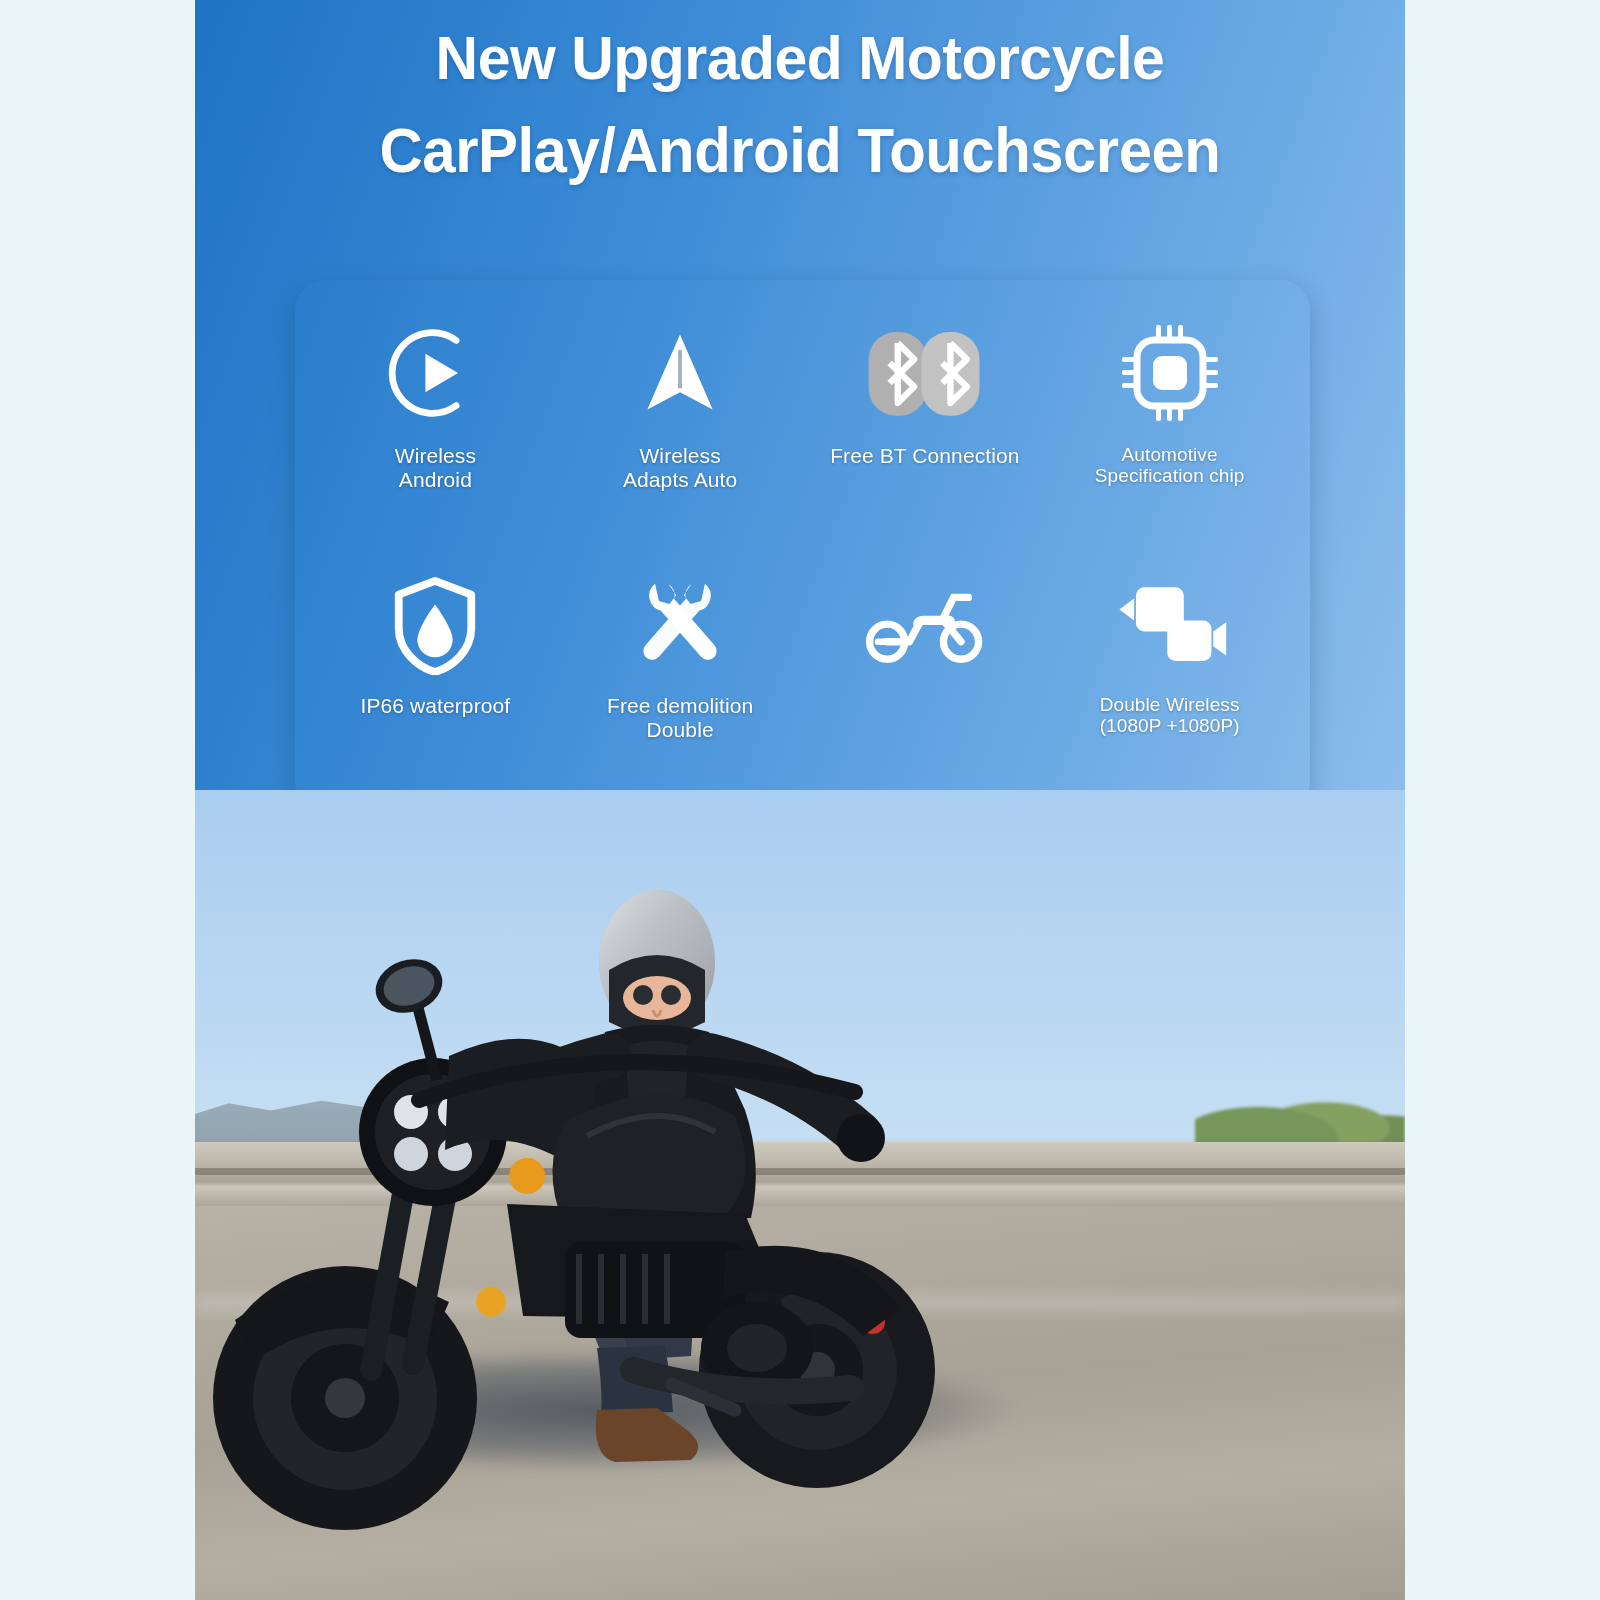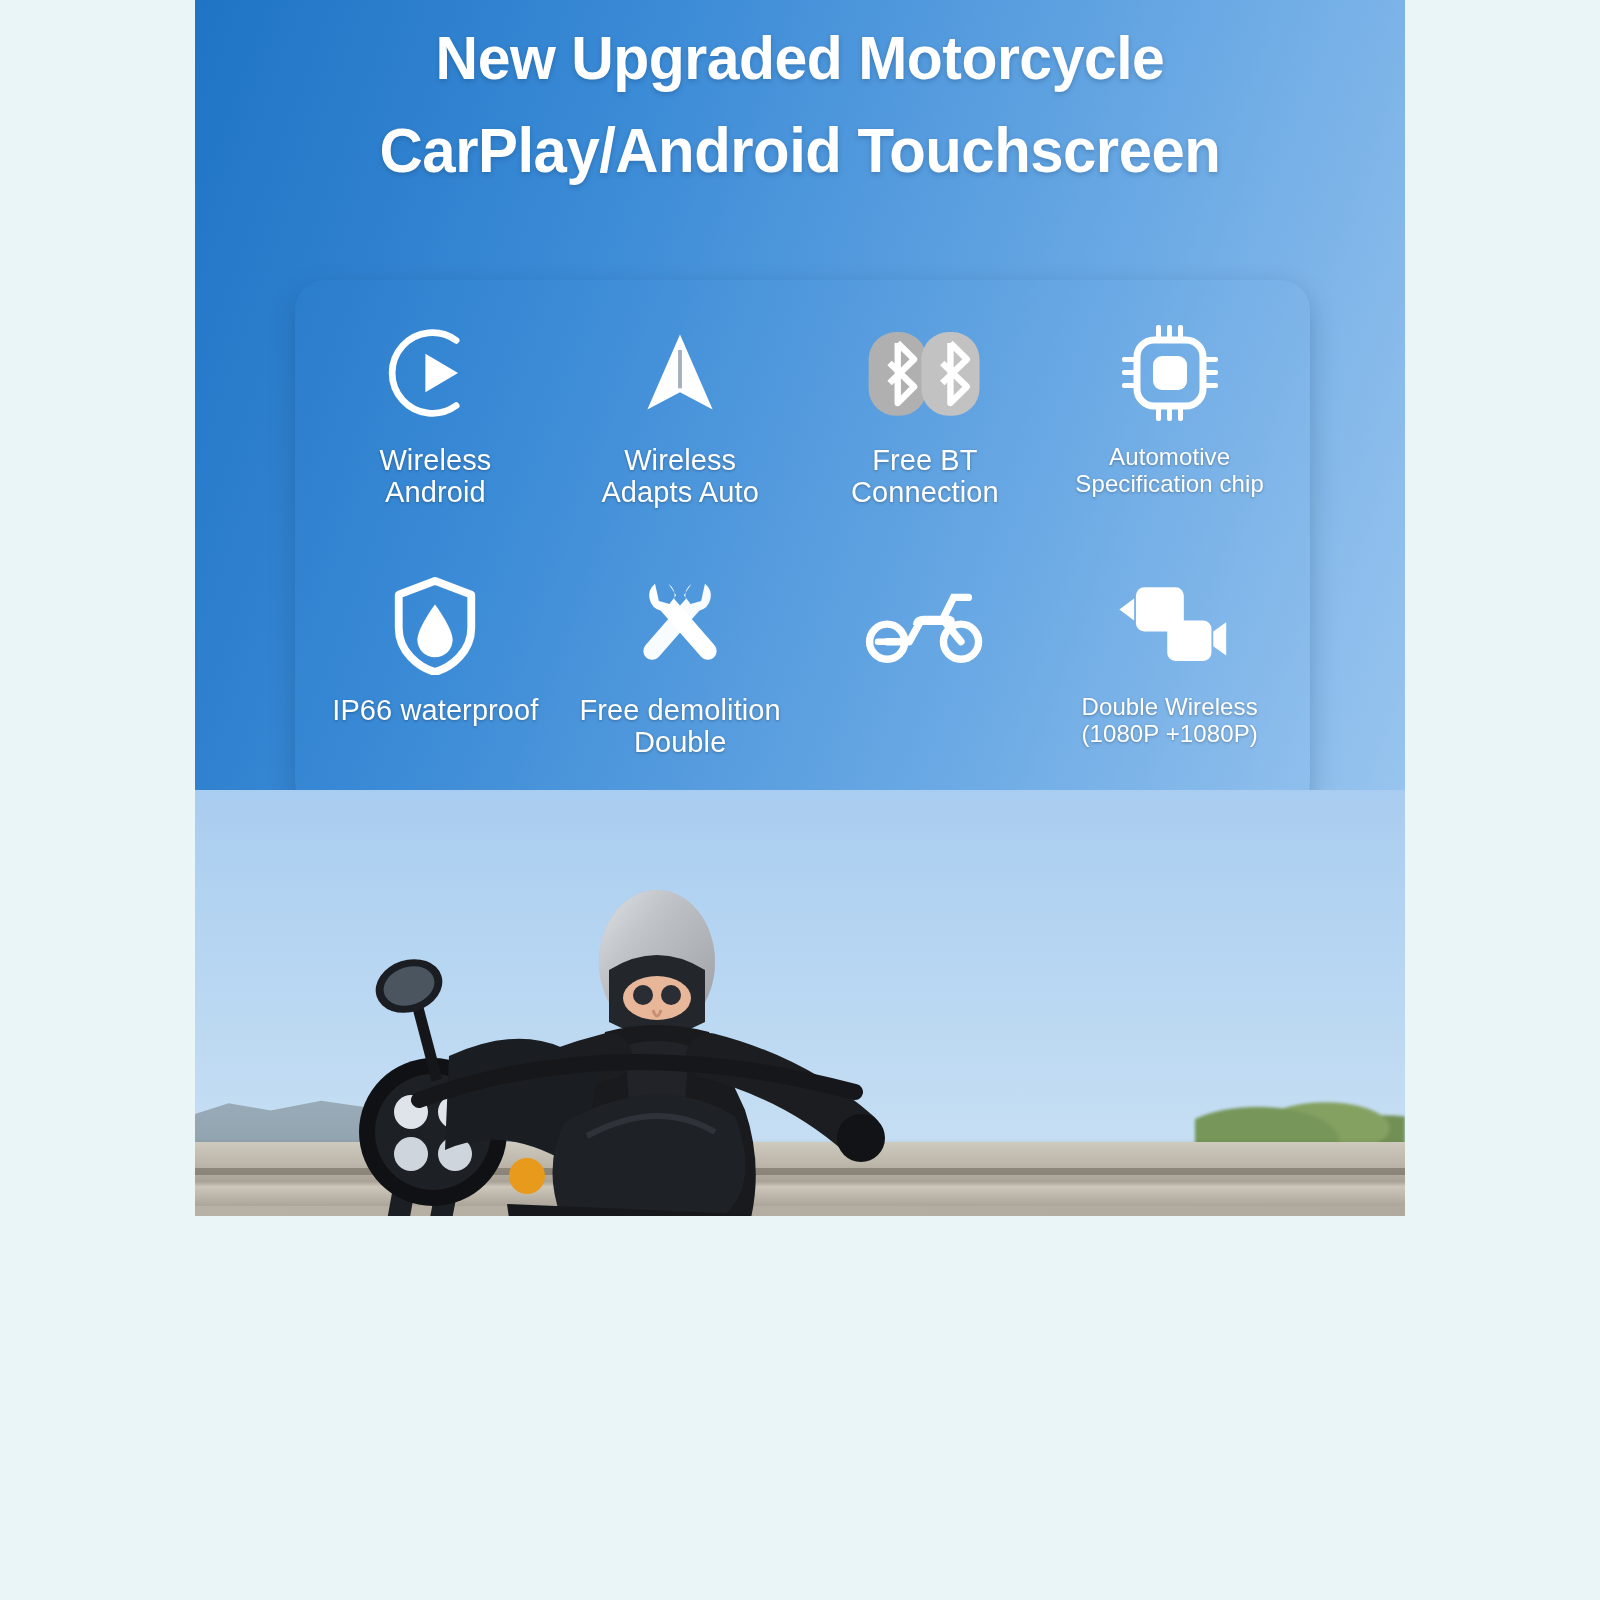--- a/index.html
+++ b/index.html
@@ -2,21 +2,21 @@
 <html><head>
 <meta charset="utf-8">
 <style>
   * { margin:0; padding:0; box-sizing:border-box; }
   html,body { width:1600px; height:1600px; background:#eaf5f8; font-family:"Liberation Sans", sans-serif; overflow:hidden; }
 
   #page { position:relative; width:1600px; height:1600px; background:#eaf5f8; }
 
   
   #content {
-    position:absolute; left:195px; top:0; width:1210px; height:1216px;
+    position:absolute; left:195px; top:0; width:1210px; height:1600px;
     background:linear-gradient(110deg,#1f74c4 0%,#3a8ad6 28%,#6aa9e4 62%,#a7cdf2 100%);
     overflow:hidden;
     padding-left:28px;
   }
 
   
   #title-block { position:absolute; left:0; top:12px; width:1210px; text-align:center; padding:0 8px; }
   #title-block .tline {
     color:#ffffff; font-weight:bold; font-size:62px; line-height:1.48;
     font-family:"Liberation Sans Narrow","Liberation Sans", sans-serif;
@@ -37,24 +37,24 @@
   .feat-row.r1 { height:256px; }
   .feat-row.r2 { height:240px; }
   .feat {
     flex:1; display:flex; flex-direction:column; align-items:center;
     justify-content:flex-start;
   }
   .feat .ico { height:118px; display:flex; align-items:center; justify-content:center; }
   .feat .lbl {
     margin-top:12px; color:#ffffff; text-align:center;
     font-family:"Liberation Sans Narrow","Liberation Sans", sans-serif;
-    font-size:29px; line-height:1.12; letter-spacing:.1px;
+    font-size:21px; line-height:1.12; letter-spacing:.1px;
     text-shadow:0 1px 3px rgba(0,0,0,.3);
   }
-  .feat .lbl.sm { font-size:24px; }
+  .feat .lbl.sm { font-size:19px; }
   .feat.r2 .ico { height:112px; }
 
   
   #photo {
     position:absolute; left:0; top:790px; width:1210px; height:810px; overflow:hidden;
   }
   #sky {
     position:absolute; left:0; top:0; width:100%; height:440px;
     background:linear-gradient(180deg,#a9cdf0 0%,#b9d7f2 45%,#cde2f3 100%);
   }

